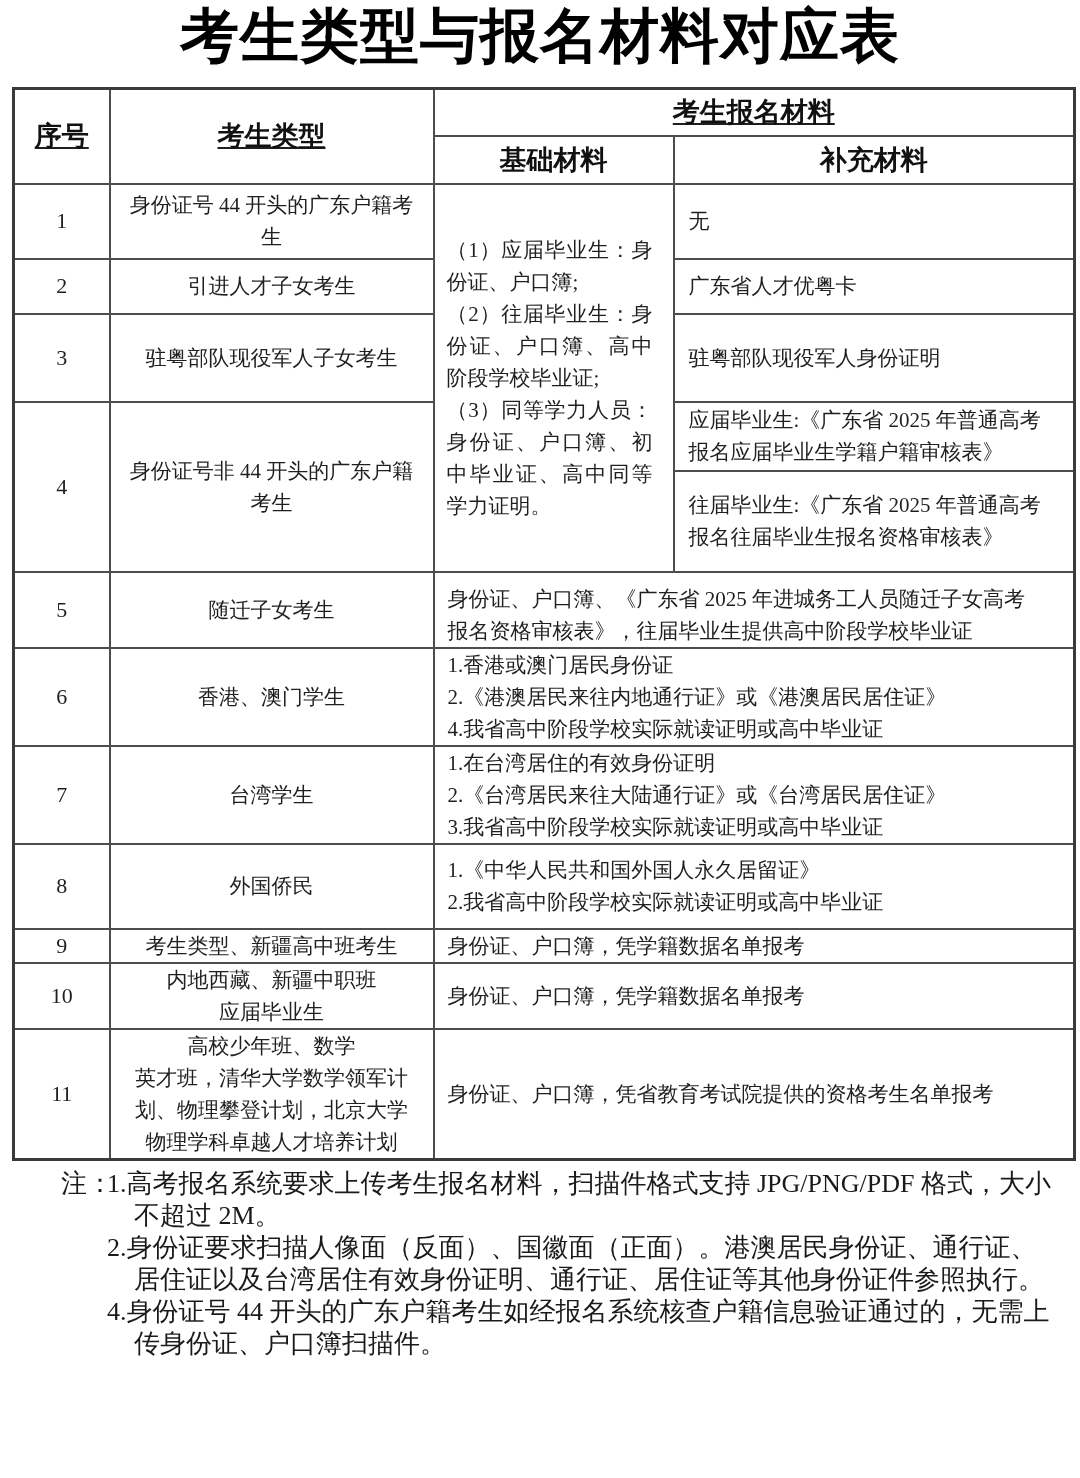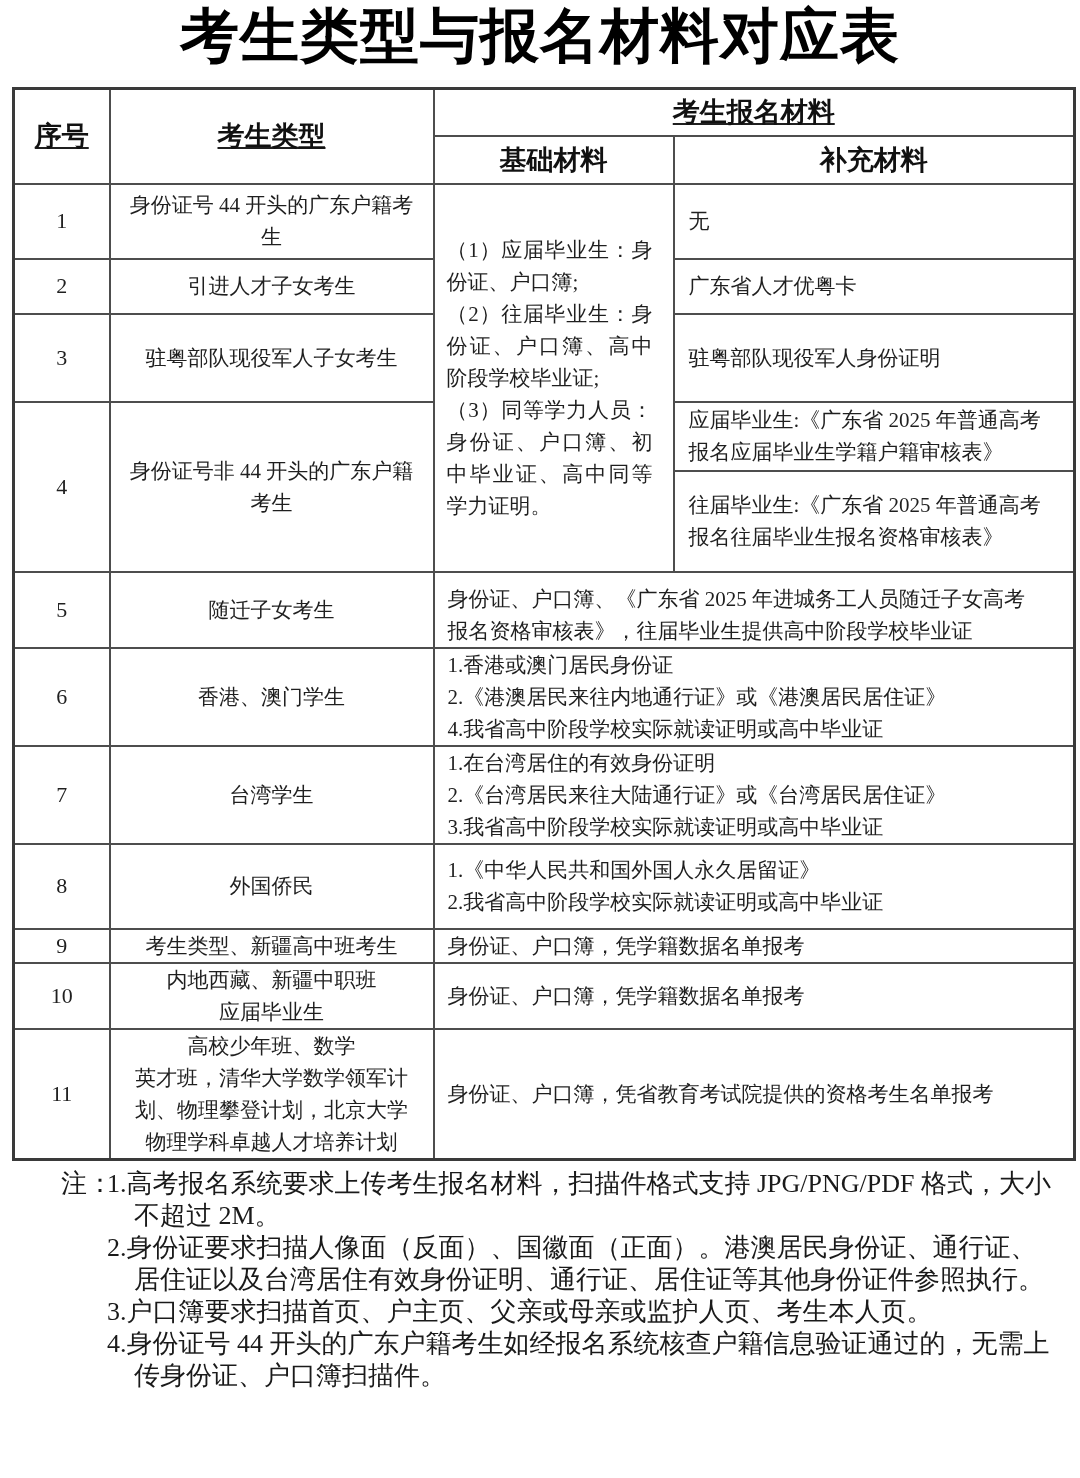--- a/index.html
+++ b/index.html
@@ -187,17 +187,16 @@
 物理学科卓越人才培养计划</td>
         <td class="mat" colspan="2">身份证、户口簿，凭省教育考试院提供的资格考生名单报考</td>
       </tr>
     </tbody>
   </table>
 
   <div class="notes">
     <span class="notes-label">注：</span>
     <p class="note">1.高考报名系统要求上传考生报名材料，扫描件格式支持 JPG/PNG/PDF 格式，大小不超过 2M。</p>
     <p class="note">2.身份证要求扫描人像面（反面）、国徽面（正面）。港澳居民身份证、通行证、居住证以及台湾居住有效身份证明、通行证、居住证等其他身份证件参照执行。</p>
-    <p class="note">3.户口簿要求扫描首页、户主页、父亲或母亲或监护人页、考生本人页。</p>
     <p class="note">4.身份证号 44 开头的广东户籍考生如经报名系统核查户籍信息验证通过的，无需上传身份证、户口簿扫描件。</p>
   </div>
 
 </div>
 
 </body></html>

